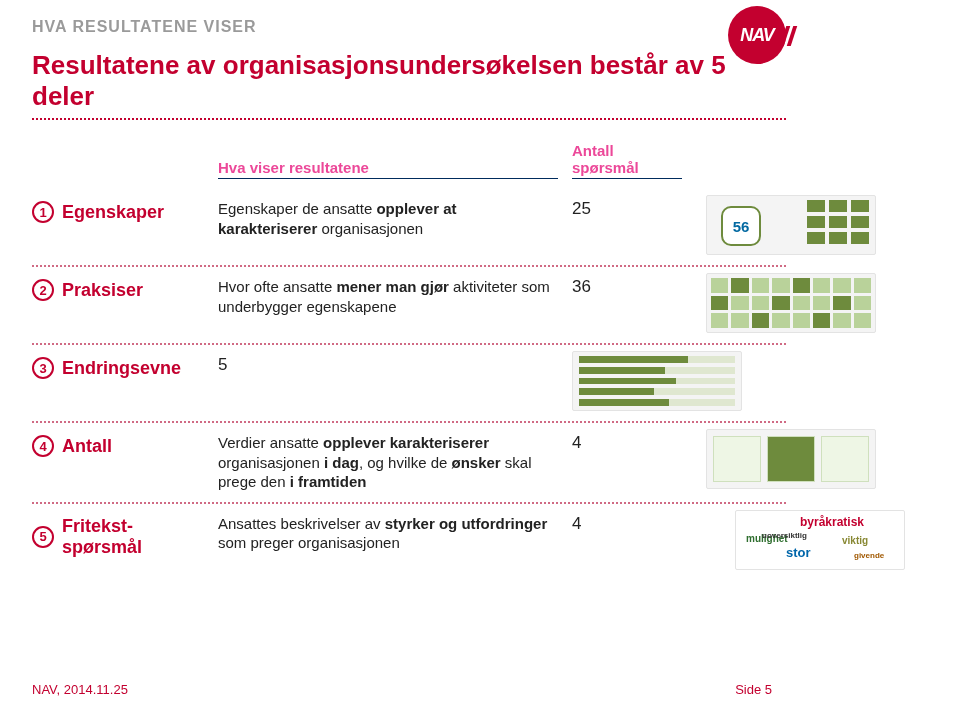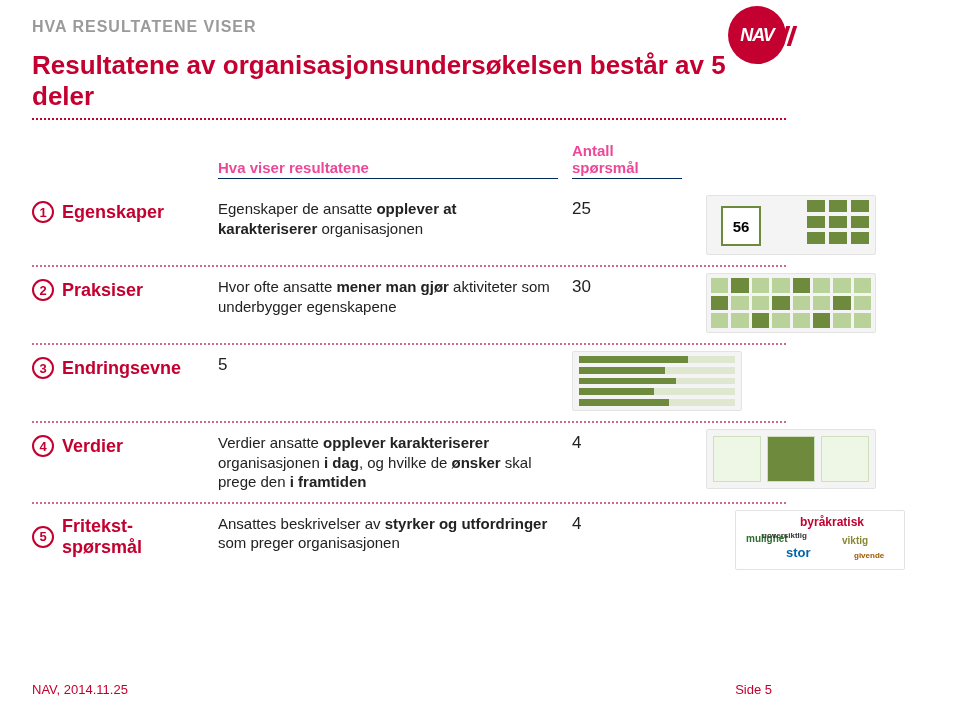--- a/index.html
+++ b/index.html
@@ -27,21 +27,21 @@
 
   .label { display: flex; align-items: center; gap: 8px; color: #c3002f; font-weight: 700; font-size: 18px; padding-top: 6px; }
   .bullet { width: 22px; height: 22px; border: 2px solid #c3002f; border-radius: 50%; color: #c3002f; display: flex; align-items: center; justify-content: center; font-size: 13px; font-weight: 700; flex: 0 0 auto; }
 
   .desc { font-size: 15px; color: #222; line-height: 1.3; padding-top: 4px; }
   .desc b { font-weight: 700; }
   .count { font-size: 17px; color: #222; padding-top: 4px; }
 
   .thumb { width: 170px; height: 60px; background: #f4f4f4; border: 1px solid #e3e3e3; border-radius: 2px; position: relative; overflow: hidden; }
   
-  .th1 .hex { position: absolute; left: 14px; top: 10px; width: 40px; height: 40px; background: #fff; border: 2px solid #6e8b3d; border-radius: 0; display:flex;align-items:center;justify-content:center;color:#000000;font-weight:700;font-size:15px; }
+  .th1 .hex { position: absolute; left: 14px; top: 10px; width: 40px; height: 40px; background: #fff; border: 2px solid #6e8b3d; border-radius: 10px; display:flex;align-items:center;justify-content:center;color:#0369a1;font-weight:700;font-size:15px; }
   .th1 .tiles { position: absolute; right: 6px; top: 4px; display: grid; grid-template-columns: repeat(3, 18px); grid-auto-rows: 12px; gap: 4px; }
   .th1 .tiles span { background:#6e8b3d; display:block; }
   .th2 { display:grid; grid-template-columns: repeat(8, 1fr); grid-auto-rows: 1fr; gap:3px; padding:4px; }
   .th2 span { background:#b9d29a; }
   .th2 span.dk { background:#6e8b3d; }
   .th3 { padding: 4px 6px; display:flex; flex-direction:column; gap:4px; }
   .th3 .bar { height: 8px; background:#dfe7d0; position:relative; }
   .th3 .bar i { position:absolute; left:0; top:0; bottom:0; background:#6e8b3d; }
   .th4 { padding:6px; display:flex; gap:6px; }
   .th4 .col { flex:1; background:#eef6e5; border:1px solid #cfe0bd; }
@@ -107,21 +107,21 @@
         </div>
       </div>
     </div>
 
     <div class="row">
       <div class="label">
         <span class="bullet">2</span>
         <span>Praksiser</span>
       </div>
       <div class="desc">Hvor ofte ansatte <b>mener man gjør</b> aktiviteter som underbygger egenskapene</div>
-      <div class="count">30</div>
+      <div class="count">36</div>
       <div class="thumb th2">
         <span></span>
           <span class="dk"></span>
           <span></span>
           <span></span>
           <span class="dk"></span>
           <span></span>
           <span></span>
           <span></span>
         <span class="dk"></span>
@@ -164,21 +164,21 @@
           </div>
         <div class="bar">
             <i style="width:58%"></i>
           </div>
       </div>
     </div>
 
     <div class="row">
       <div class="label">
         <span class="bullet">4</span>
-        <span>Verdier</span>
+        <span>Antall</span>
       </div>
       <div class="desc">Verdier ansatte <b>opplever karakteriserer</b> organisasjonen <b>i dag</b>, og hvilke de <b>ønsker</b> skal prege den <b>i framtiden</b></div>
       <div class="count">4</div>
       <div class="thumb th4">
         <div class="col"></div>
           <div class="col dk"></div>
           <div class="col"></div>
       </div>
     </div>
 

